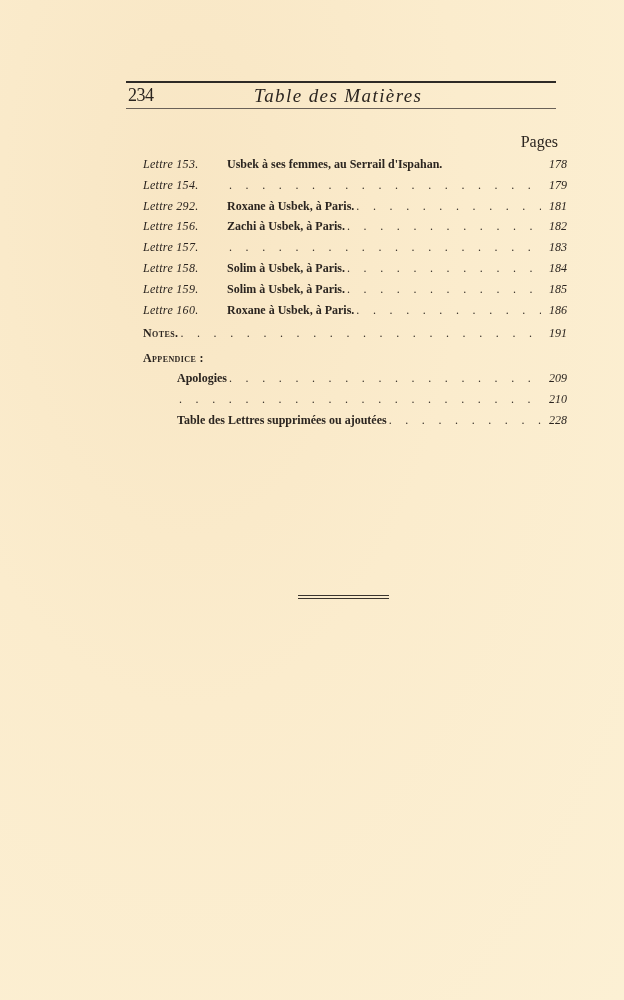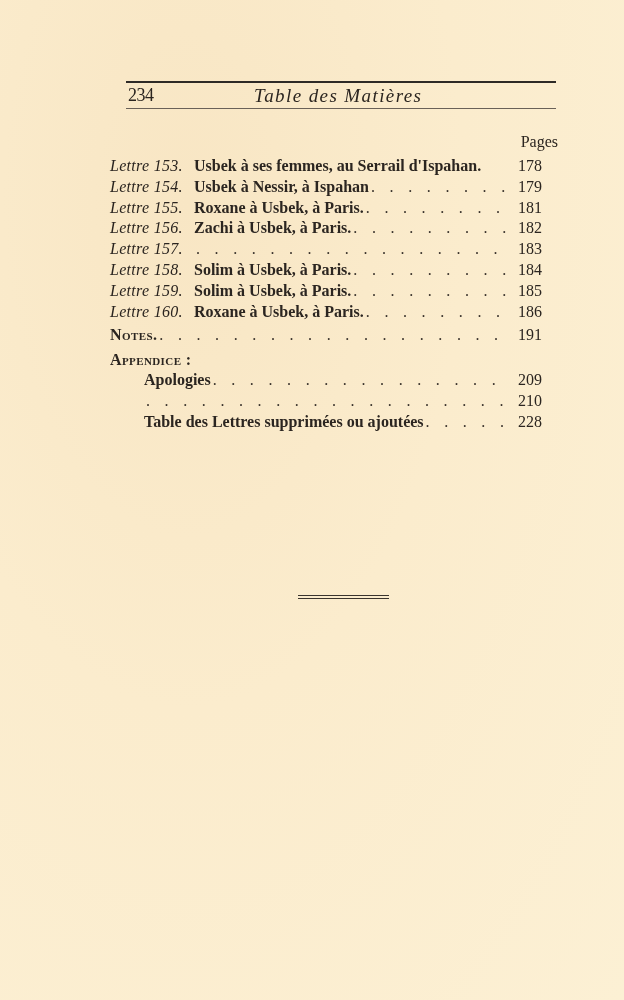--- a/index.html
+++ b/index.html
@@ -9,26 +9,26 @@
     font-family: "Liberation Serif", "DejaVu Serif", serif;
     color: #2b2520;
     position: relative;
   }
   .page { position: absolute; left: 0; top: 0; width: 624px; height: 1000px; }
   .rule-top { position: absolute; left: 126px; top: 81px; width: 430px; height: 2px; background: #2e2a26; }
   .rule-bot { position: absolute; left: 126px; top: 108px; width: 430px; height: 1px; background: #6a6158; }
   .folio { position: absolute; left: 128px; top: 85px; font-size: 18px; letter-spacing: -0.5px; }
   .running-title { position: absolute; left: 254px; top: 85px; font-size: 19px; font-style: italic; letter-spacing: 1.4px; }
   .pages-label { position: absolute; right: 66px; top: 133px; font-size: 16px; }
-  .toc { position: absolute; left: 110px; top: 157px; width: 432px; font-size: 16px; }
+  .toc { position: absolute; left: 143px; top: 157px; width: 432px; font-size: 12px; }
   .row { display: flex; align-items: baseline; height: 20.8px; white-space: nowrap; }
   .lettre { font-style: italic; width: 84px; flex: none; letter-spacing: 0.3px; }
   .title { flex: none; font-weight: bold; }
   .leader { flex: 1; overflow: hidden; letter-spacing: 5.3px; color: #3a332c; padding-left: 2px; }
-  .pg { flex: none; width: 34px; text-align: right; }
+  .pg { font-style: italic; flex: none; width: 34px; text-align: center; }
   .notes-row { margin-top: 3px; }
   .smallcaps { font-variant: small-caps; letter-spacing: 0.4px; }
   .appendix-head { margin-top: 4px; height: 20px; }
   .sub { padding-left: 34px; }
   .end-rule { position: absolute; left: 298px; top: 595px; width: 91px; }
   .end-rule div { height: 1px; background: #3a342e; margin-bottom: 2px; }
 </style>
 </head>
 <body>
 
@@ -42,26 +42,25 @@
 
   <div class="toc">
     <div class="row">
       <span class="lettre">Lettre 153.</span>
       <span class="title">Usbek à ses femmes, au Serrail d'Ispahan.</span>
       <span class="leader"></span>
       <span class="pg">178</span>
     </div>
     <div class="row">
       <span class="lettre">Lettre 154.</span>
-      <span class="title">Usbek à Nessir, à Ispahan</span>
       <span class="leader">. . . . . . . . . . . . . . . . . . . . . . . . . . . . . . . .</span>
       <span class="pg">179</span>
     </div>
     <div class="row">
-      <span class="lettre">Lettre 155.</span>
+      <span class="lettre">Lettre 292.</span>
       <span class="title">Roxane à Usbek, à Paris.</span>
       <span class="leader">. . . . . . . . . . . . . . . . . . . . . . . . . . . . . . . .</span>
       <span class="pg">181</span>
     </div>
     <div class="row">
       <span class="lettre">Lettre 156.</span>
       <span class="title">Zachi à Usbek, à Paris.</span>
       <span class="leader">. . . . . . . . . . . . . . . . . . . . . . . . . . . . . . . .</span>
       <span class="pg">182</span>
     </div>

